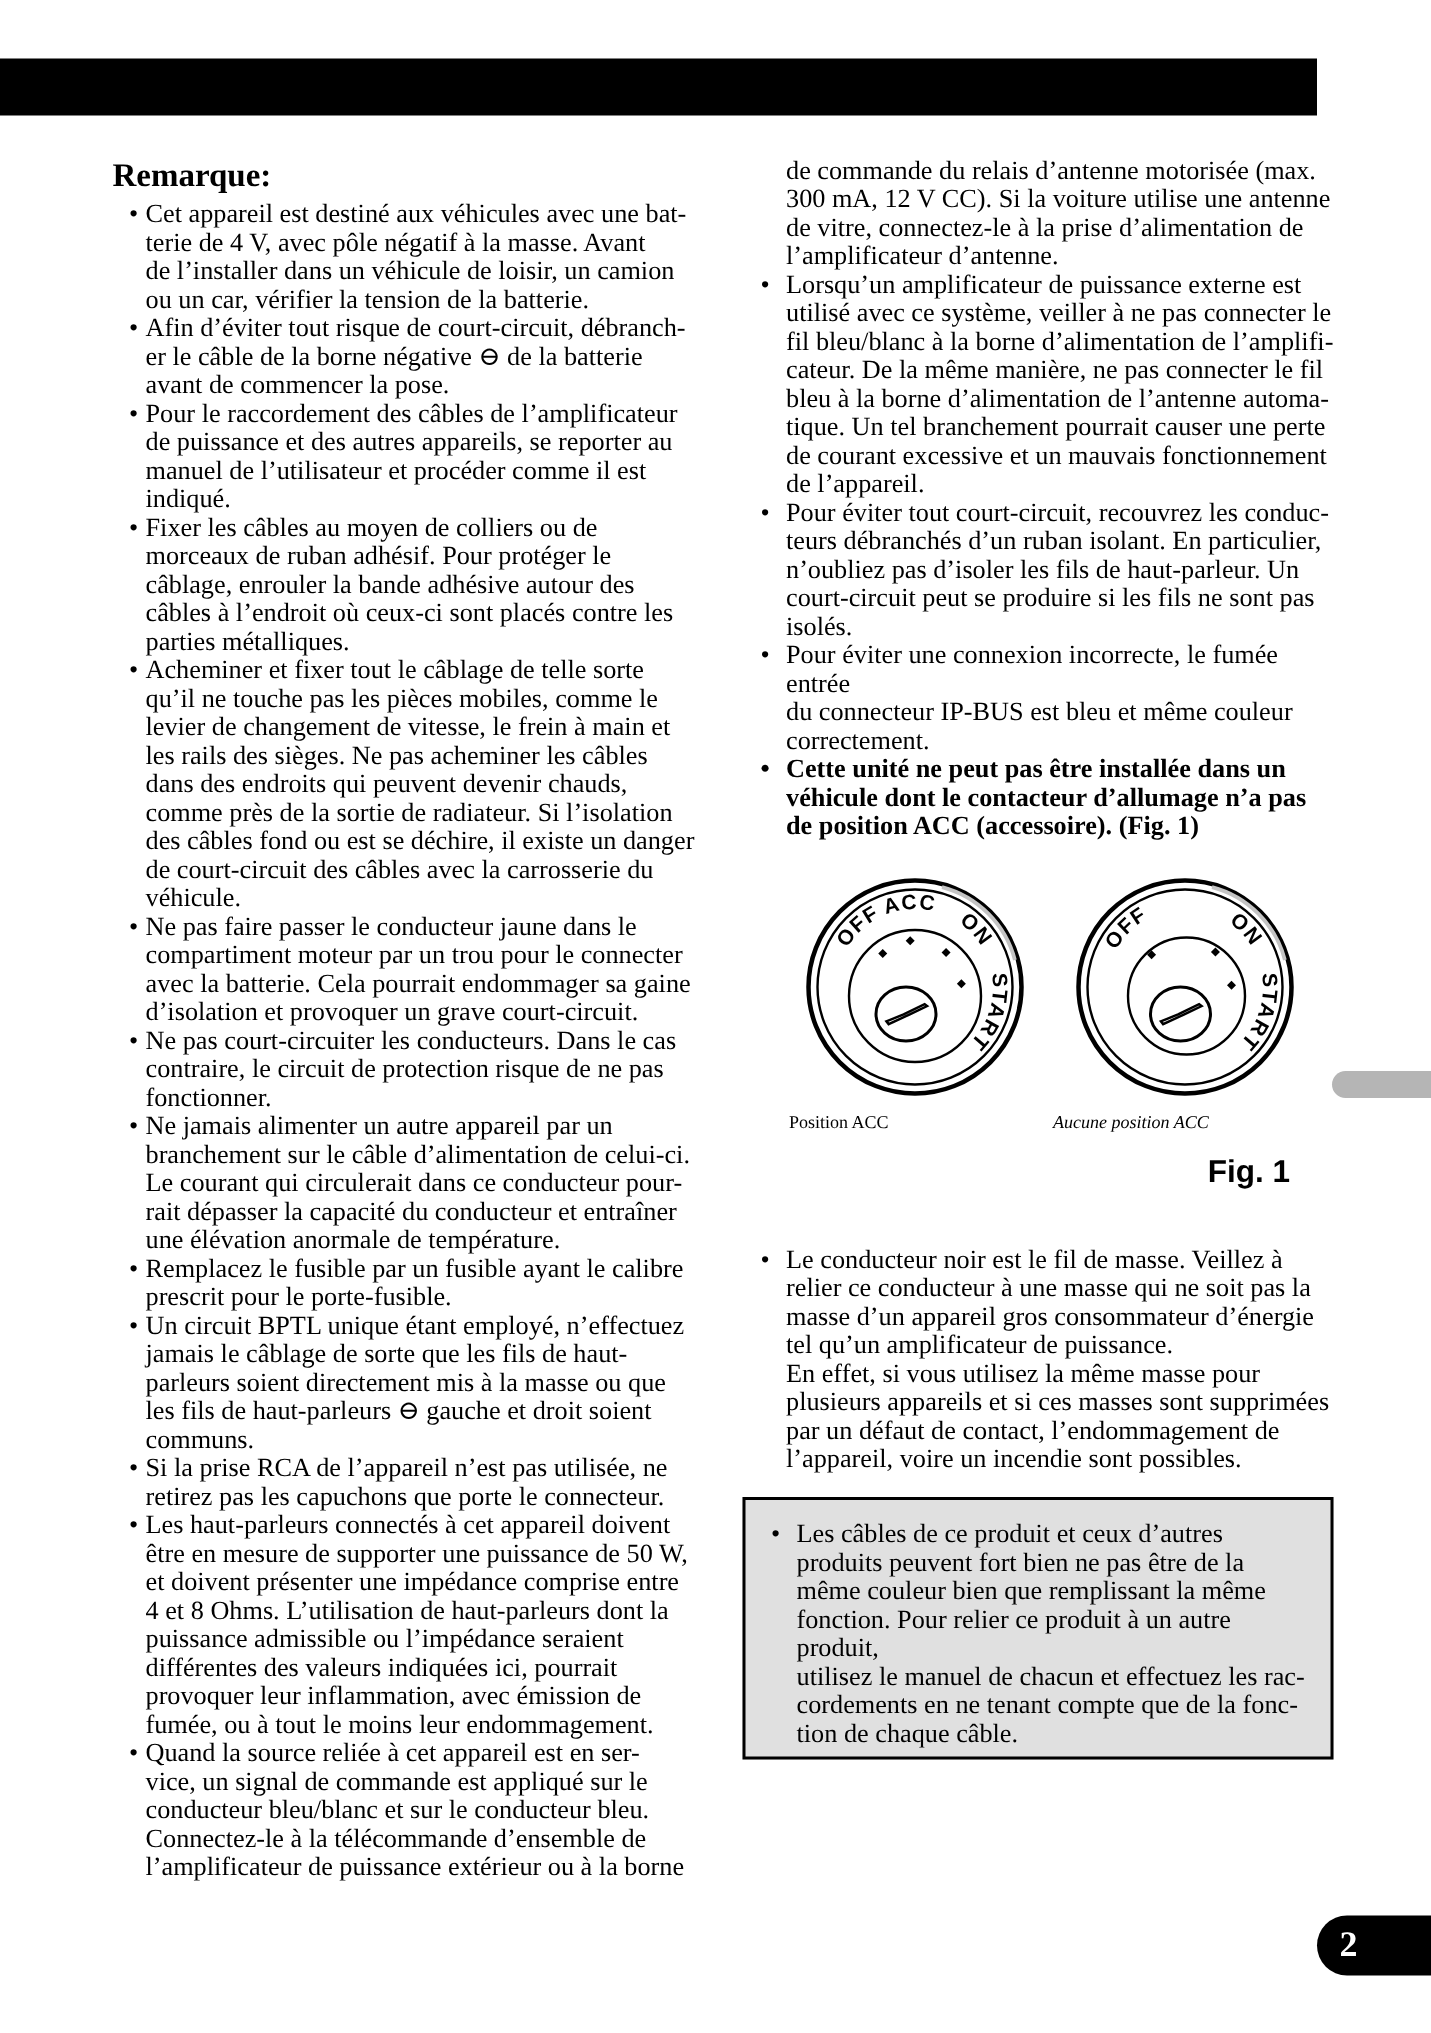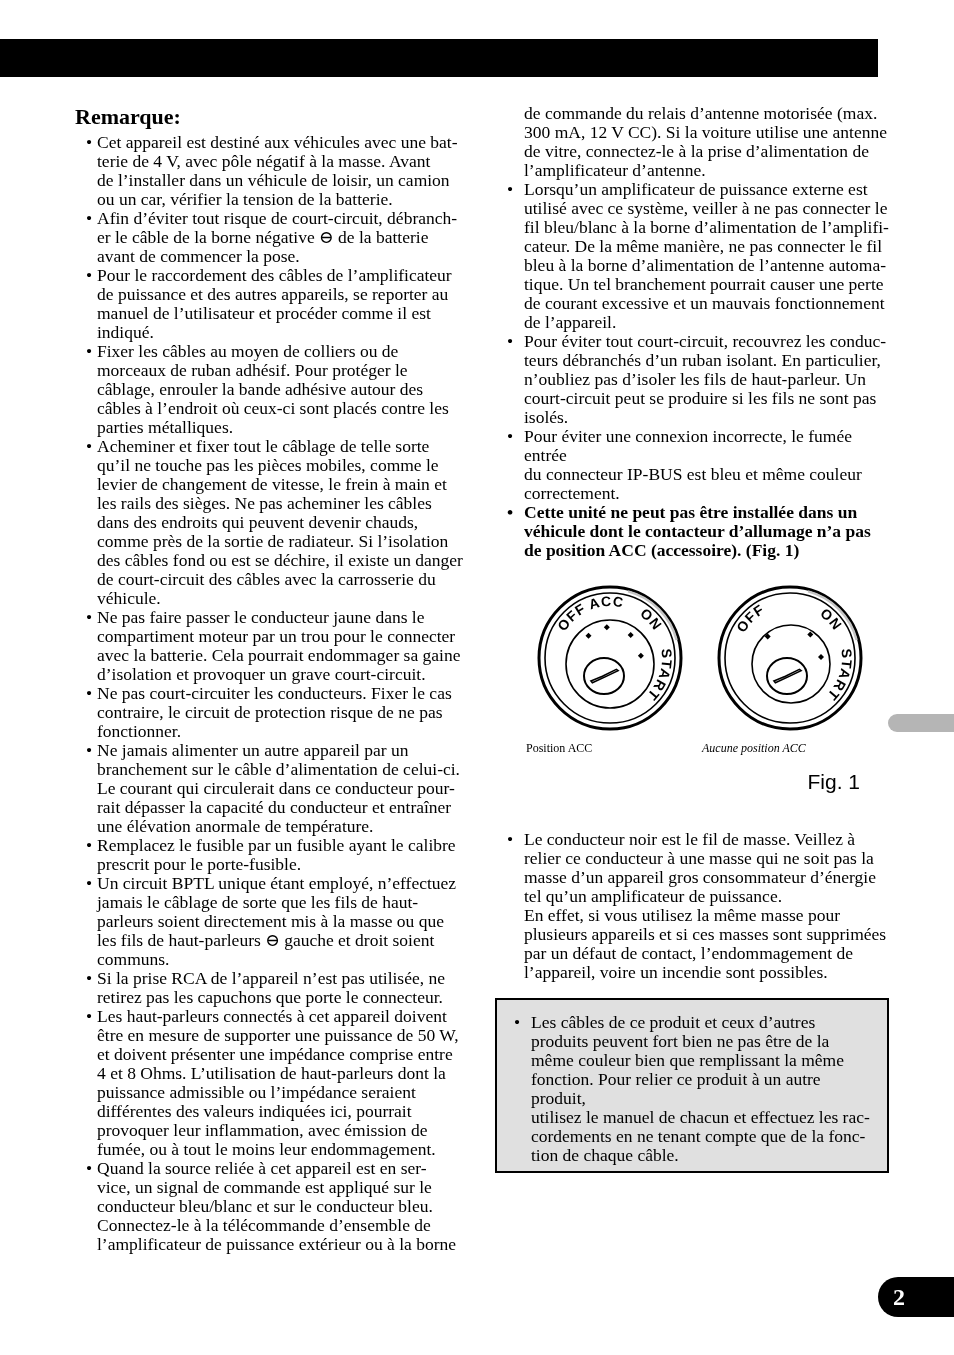--- a/index.html
+++ b/index.html
@@ -22,21 +22,21 @@
   .continuation{padding-left:18px;}
   .figure{position:relative;height:248px;margin-top:22px;}
   .key-svg{position:absolute;top:2px;width:148px;height:148px;}
   .key-acc{left:30px;}
   .key-noacc{left:210px;}
   .cap{position:absolute;top:157px;font-size:12px;text-align:left;}
   .cap-left{left:20px;width:168px;}
   .cap-right{left:196px;width:176px;font-style:italic;}
   .fig-label{
     position:absolute;left:254px;top:190px;width:100px;text-align:right;
-    font-family:"Liberation Sans","DejaVu Sans",sans-serif;font-weight:normal;font-size:21px;
+    font-family:"Liberation Sans","DejaVu Sans",sans-serif;font-weight:bold;font-size:21px;
   }
   .note-box{
     margin-left:-11px;margin-top:16px;width:394px;box-sizing:border-box;
     border:2px solid #000;background:#e0e0e0;padding:13px 8px 6px 6px;
   }
   .note-box .bullet .marker{flex:0 0 28px;padding-left:11px;}
   .side-tab{
     position:absolute;left:888px;top:714px;width:66px;height:18px;
     background:#b5b5b5;border-radius:9px 0 0 9px;
   }
@@ -102,21 +102,21 @@
   </div>
   <div class="bullet">
     <span class="marker">•</span>
     <span class="btext lines">Ne pas faire passer le conducteur jaune dans le
 compartiment moteur par un trou pour le connecter
 avec la batterie. Cela pourrait endommager sa gaine
 d’isolation et provoquer un grave court-circuit.</span>
   </div>
   <div class="bullet">
     <span class="marker">•</span>
-    <span class="btext lines">Ne pas court-circuiter les conducteurs. Fixer le cas
+    <span class="btext lines">Ne pas court-circuiter les conducteurs. Dans le cas
 contraire, le circuit de protection risque de ne pas
 fonctionner.</span>
   </div>
   <div class="bullet">
     <span class="marker">•</span>
     <span class="btext lines">Ne jamais alimenter un autre appareil par un
 branchement sur le câble d’alimentation de celui-ci.
 Le courant qui circulerait dans ce conducteur pour-
 rait dépasser la capacité du conducteur et entraîner
 une élévation anormale de température.</span>

